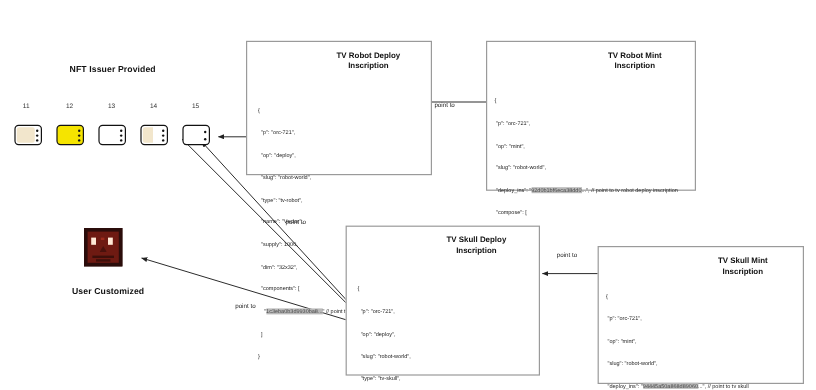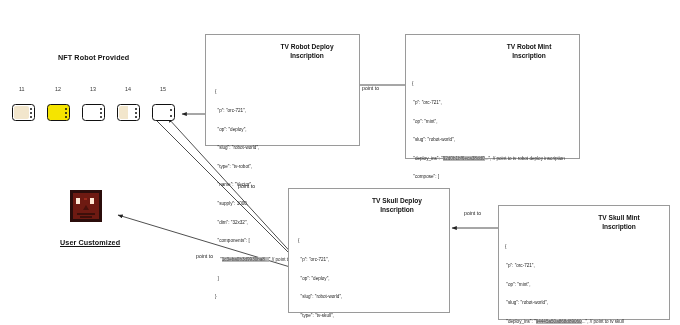--- a/index.html
+++ b/index.html
@@ -60,22 +60,22 @@
 
     <path d="M500,228 L452,228" stroke="#222" stroke-width="0.8" fill="none" marker-end="url(#ah)"></path>
 
     <path d="M300,264 L152,116" stroke="#222" stroke-width="0.8" fill="none" marker-end="url(#ah)"></path>
 
     <path d="M300,270 L118,215" stroke="#222" stroke-width="0.8" fill="none" marker-end="url(#ah)"></path>
 
     <path d="M296,258 L168,118" stroke="#222" stroke-width="0.8" fill="none" marker-end="url(#ah)"></path>
   </svg>
 
-  <div class="sec-title" style="left:58px;top:53px;">NFT Robot Provided</div>
-  <div class="sec-title" style="left:60px;top:238px;text-decoration:underline;">User Customized</div>
+  <div class="sec-title" style="left:58px;top:53px;">NFT Issuer Provided</div>
+  <div class="sec-title" style="left:60px;top:238px;">User Customized</div>
 
   <div class="sprite-num" style="left:19px;top:86px;">11</div>
   <div class="sprite-num" style="left:55px;top:86px;">12</div>
   <div class="sprite-num" style="left:90px;top:86px;">13</div>
   <div class="sprite-num" style="left:125px;top:86px;">14</div>
   <div class="sprite-num" style="left:160px;top:86px;">15</div>
 
   <div class="tv" style="left:12px;top:104px;">
     <div class="screen" style="background:#f2e6cc;"></div>
     <div class="panel"></div>

